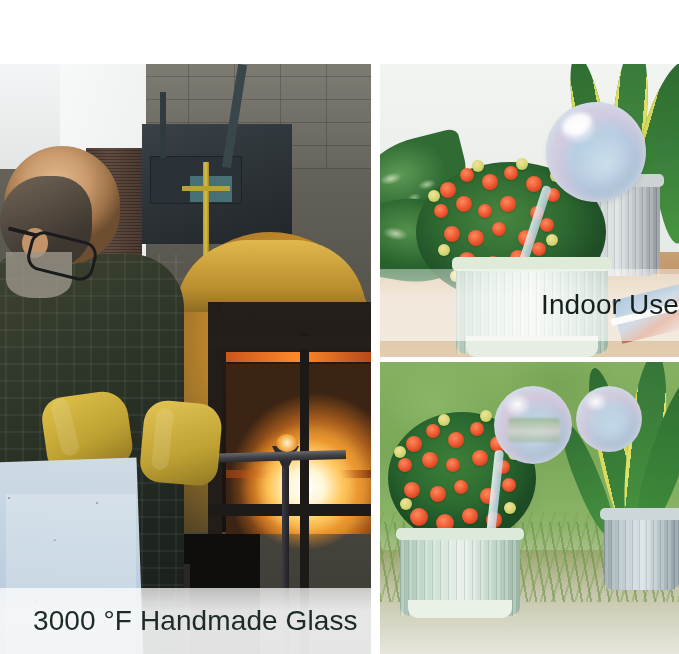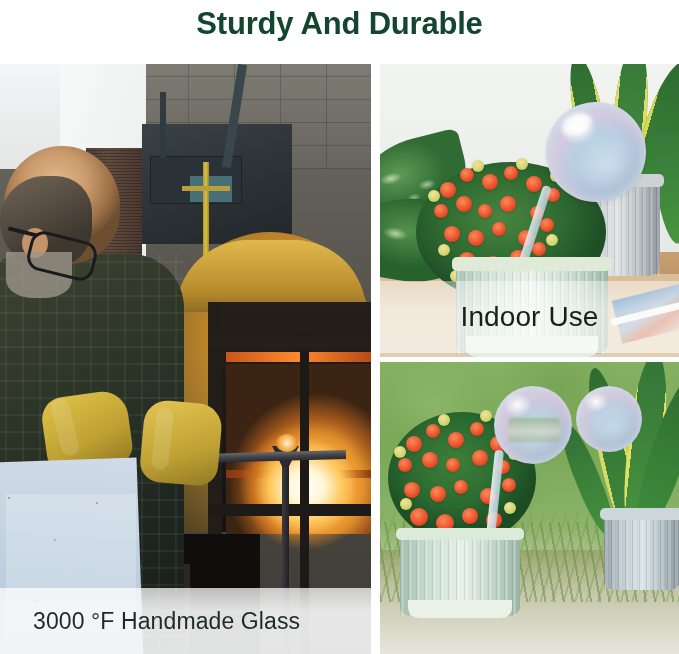--- a/index.html
+++ b/index.html
@@ -247,39 +247,38 @@
 
   
   .fl{position:absolute;border-radius:50%;}
 
   
   .capband{position:absolute;left:0;width:100%;
     background:linear-gradient(180deg, rgba(255,255,255,.62), rgba(255,255,255,.80) 30%, rgba(255,255,255,.82));
     display:flex;align-items:center;}
   .capband.left{bottom:0;height:66px;justify-content:flex-start;padding-left:33px;
     background:linear-gradient(180deg, rgba(255,255,255,.72), rgba(248,249,249,.90) 35%, rgba(247,248,248,.90));}
-  .capband.tr{bottom:4px;height:72px;justify-content:center;
+  .capband.tr{bottom:16px;height:72px;justify-content:flex-end;
     background:linear-gradient(180deg, rgba(255,255,255,.42), rgba(255,255,255,.62) 40%, rgba(255,255,255,.60));}
   .capband.br{bottom:0;height:78px;justify-content:center;
     background:linear-gradient(180deg, rgba(255,255,255,.60), rgba(255,255,255,.80) 38%, rgba(255,255,255,.82));}
   .captext{
-    font-size:23px;line-height:32px;font-weight:400;
+    font-size:28px;line-height:32px;font-weight:400;
     color:#1d2b26;letter-spacing:.1px;
     font-family:"Liberation Sans", sans-serif;
     white-space:nowrap;
   }
   .capband.tr .captext{font-size:28px;color:#16201d;}
   .capband.br .captext{font-size:28px;color:#15231f;}
 </style>
 </head>
 <body>
 
 <div class="page">
 
-  <div class="title">Sturdy And Durable</div>
 
   <div class="panel panel-left">
     <div class="scene">
       <div class="lyr lf-bg"></div>
       <div class="lyr lf-wall"></div>
       <div class="lyr lf-door"></div>
       <div class="lyr lf-door2"></div>
       <div class="lyr lf-mach"></div>
       <div class="lyr lf-mach2"></div>
       <div class="lyr lf-teal"></div>

